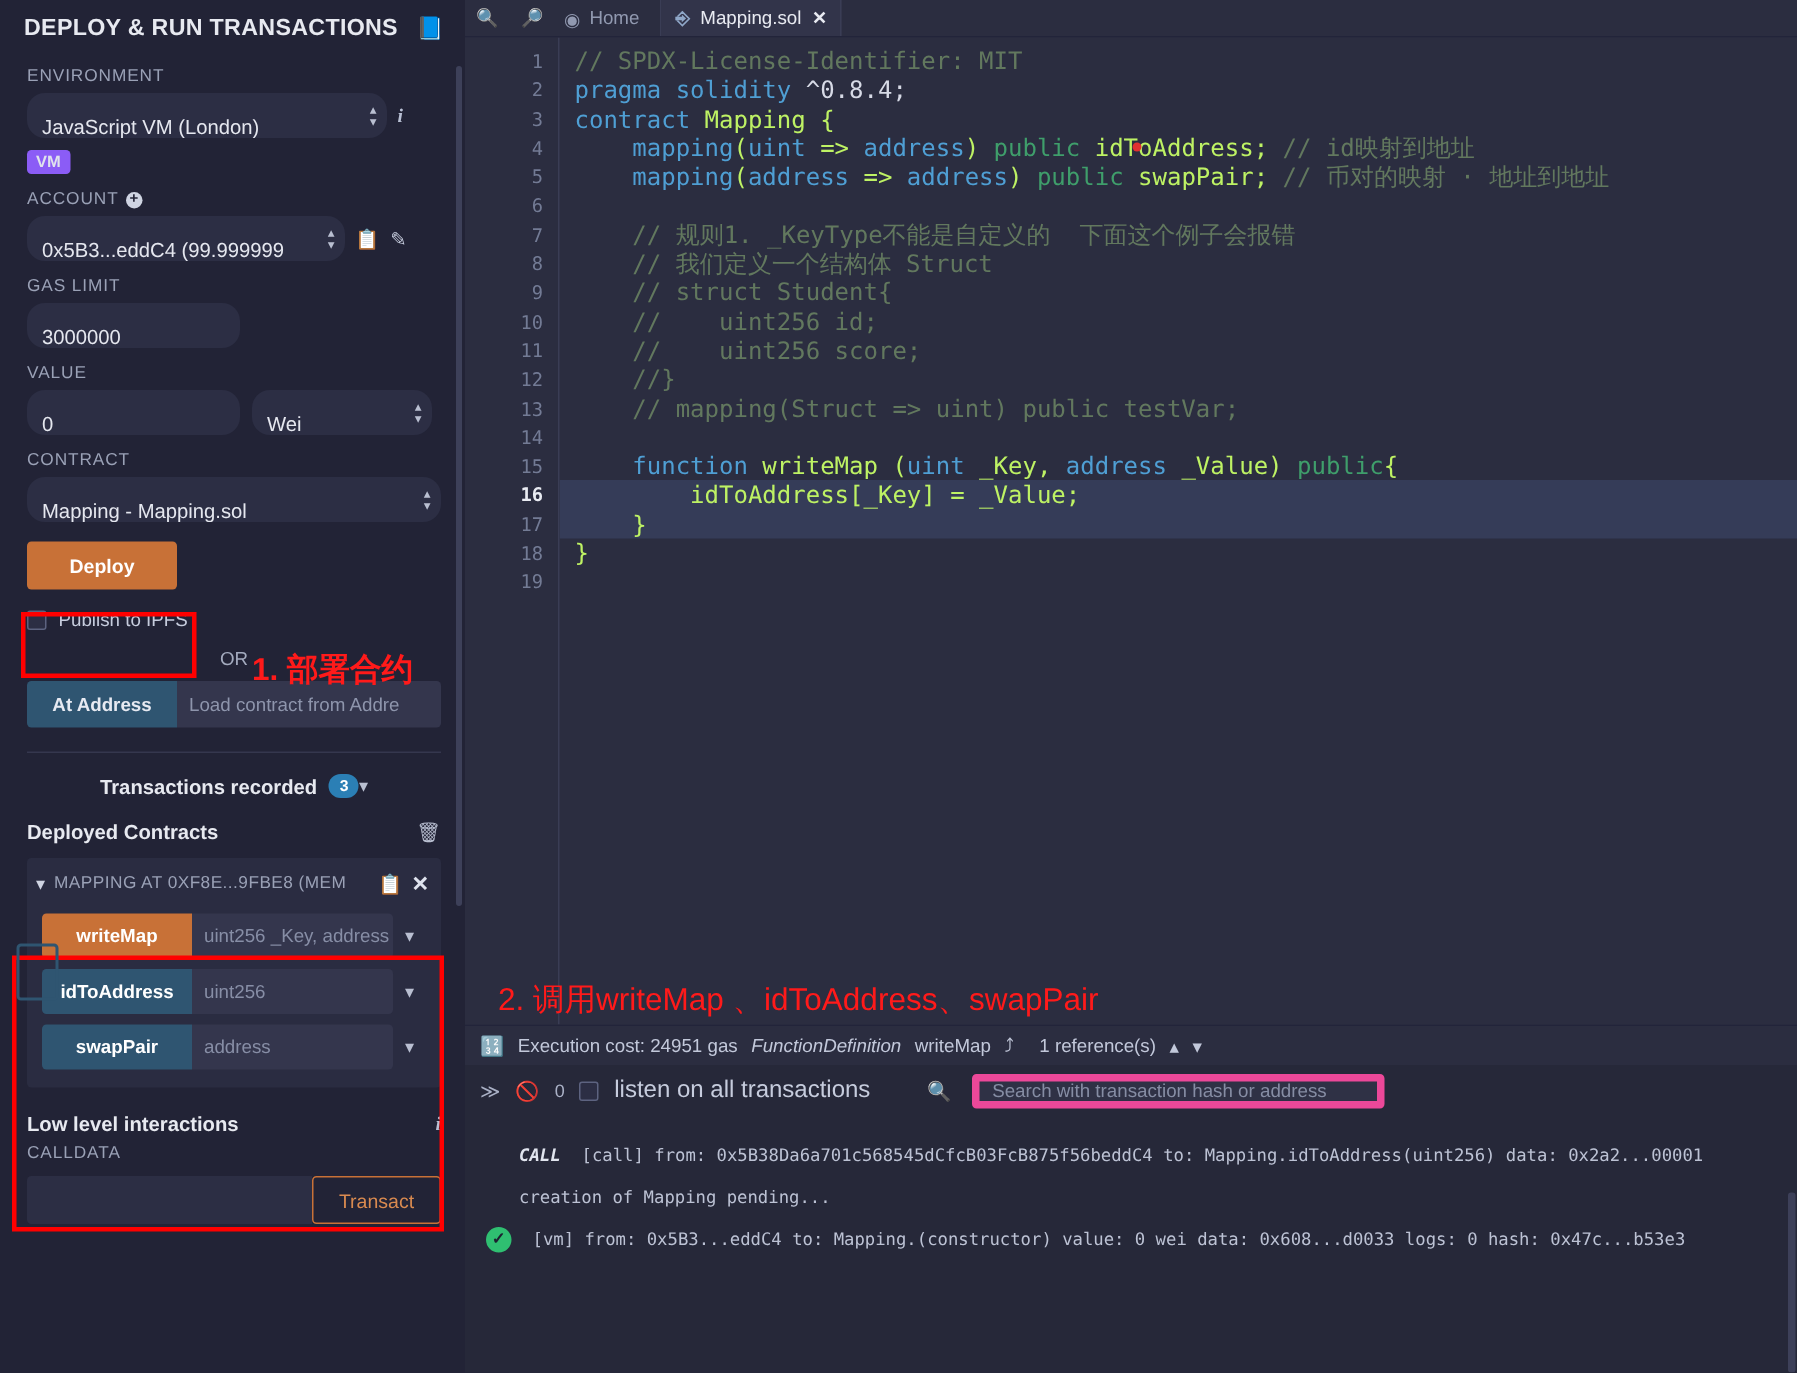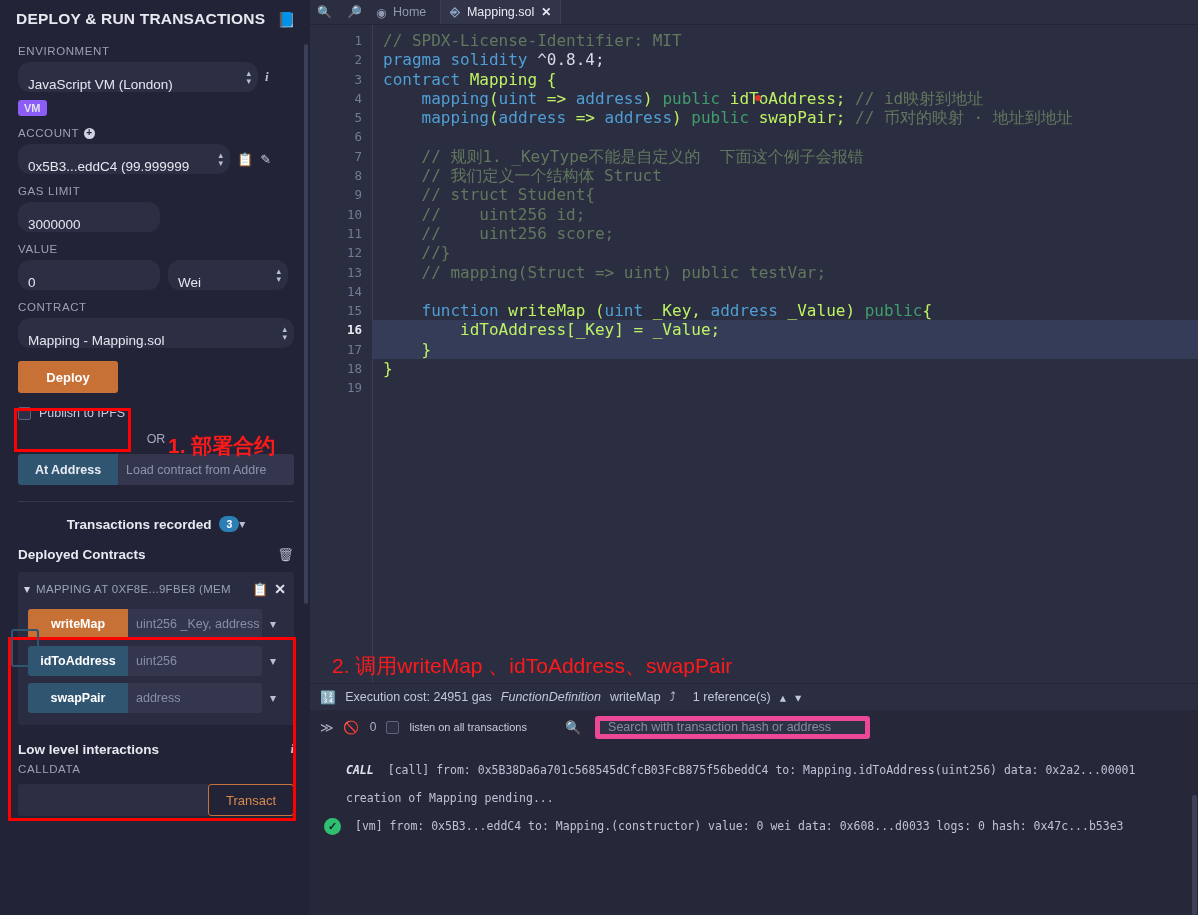--- a/index.html
+++ b/index.html
@@ -238,21 +238,21 @@
   .term-head {
     height: 34px; background: #262839; display: flex; align-items: center;
     gap: 10px; padding: 0 10px;
   }
   .th-ic { color: #aab1c6; font-size: 13px; }
   .th-num { color: #aab1c6; font-size: 12px; }
   .th-chk {
     width: 13px; height: 13px; border: 1px solid #5d6380; border-radius: 2px;
     background: #2c2e44;
   }
-  .th-lbl { color: #c6ccdd; font-size: 11px; }
+  .th-lbl { color: #c6ccdd; font-size: 16px; }
   .th-search {
     margin-left: 4px; flex: 0 0 275px; height: 23px; background: #2f3145;
     border: 5px solid #ec4899; border-radius: 3px;
     color: #868da4; font-size: 12.5px;
     display: flex; align-items: center; padding: 0 8px;
   }
   .terminal {
     flex: 1; background: #262839; padding: 12px 0 0 0; overflow: hidden;
   }
   .term-line {

